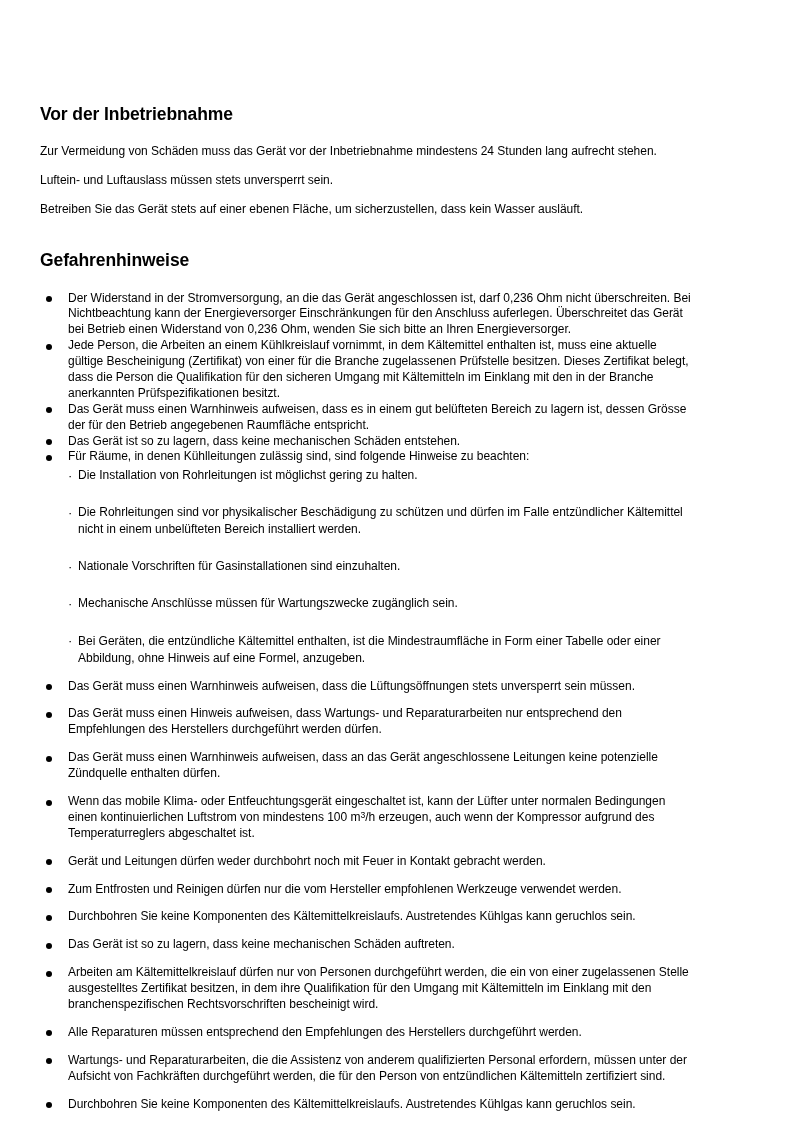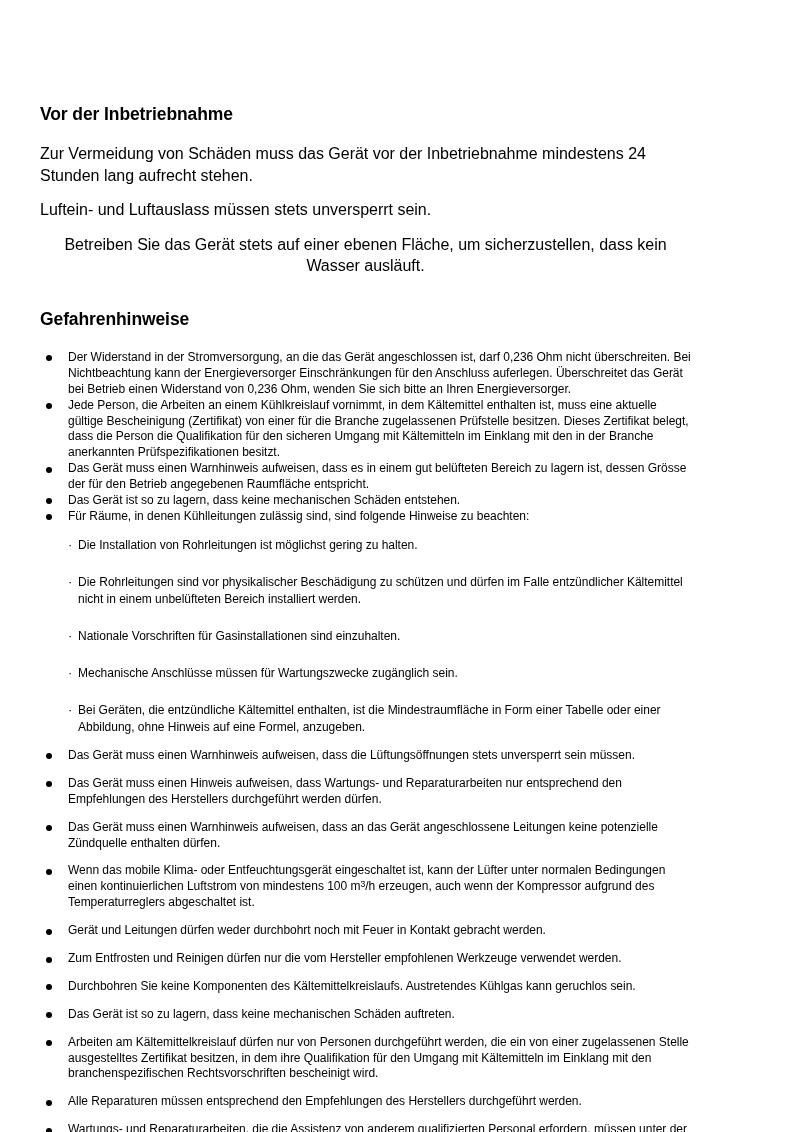--- a/index.html
+++ b/index.html
@@ -32,26 +32,26 @@
     letter-spacing: -0.1px;
     margin: 0 0 18px 0;
     line-height: 1.2;
   }
   h2.section-heading.second {
     margin-top: 32px;
     margin-bottom: 20px;
   }
 
   p.intro-line {
-    font-size: 16px;
+    font-size: 12px;
     line-height: 1.35;
     margin: 0 0 13px 0;
     letter-spacing: -0.02px;
   }
-  p.intro-line:last-child { margin-bottom: 17px; text-align: center; }
+  p.intro-line:last-child { margin-bottom: 17px; }
 
   ul.hazard-list {
     list-style: none;
     margin: 0;
     padding: 0;
   }
   ul.hazard-list > li.bullet-item {
     position: relative;
     padding-left: 28px;
     font-size: 12px;
@@ -83,21 +83,21 @@
     line-height: 1.42;
   }
   .sub-list li.sub-item::before {
     content: "\00B7";
     position: absolute;
     left: 0;
     top: -0.5px;
     font-size: 13px;
     line-height: 1.42;
   }
-  .sub-list li.sub-item:first-child { margin-top: 12px; }
+  .sub-list li.sub-item:first-child { margin-top: 2px; }
 
   sup.unit-sup {
     font-size: 0.72em;
     vertical-align: 0.38em;
     line-height: 0;
   }
 </style>
 </head>
 <body>
 

